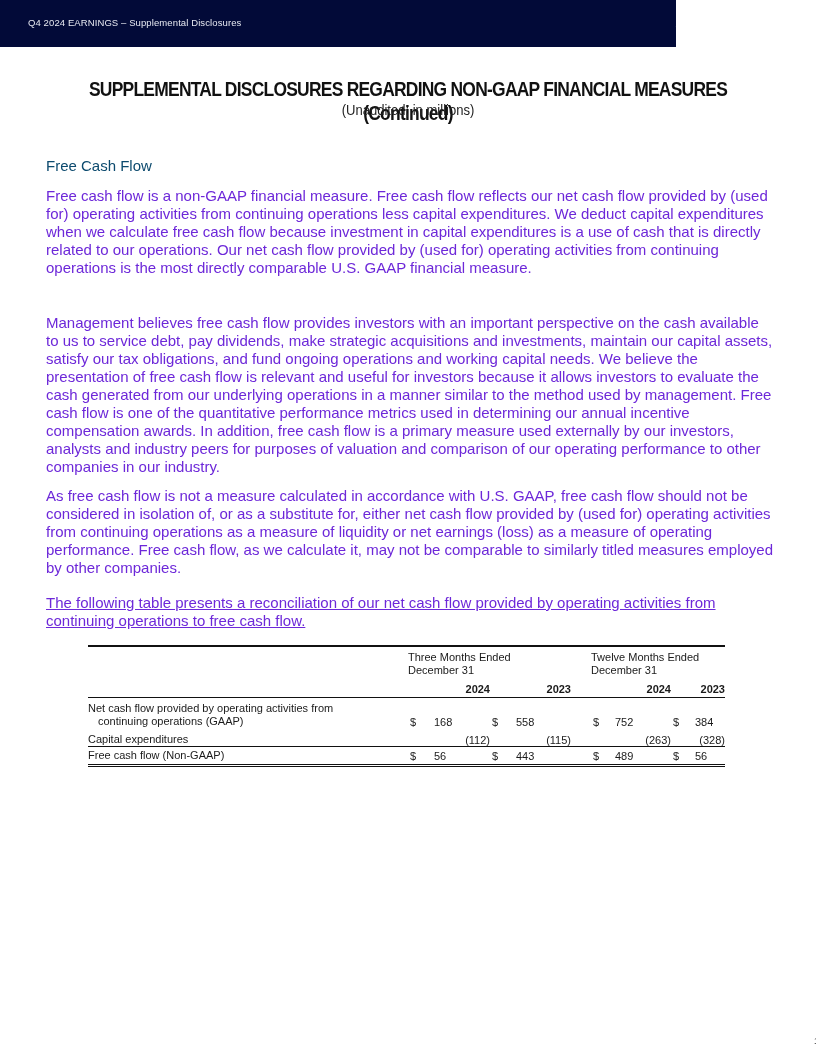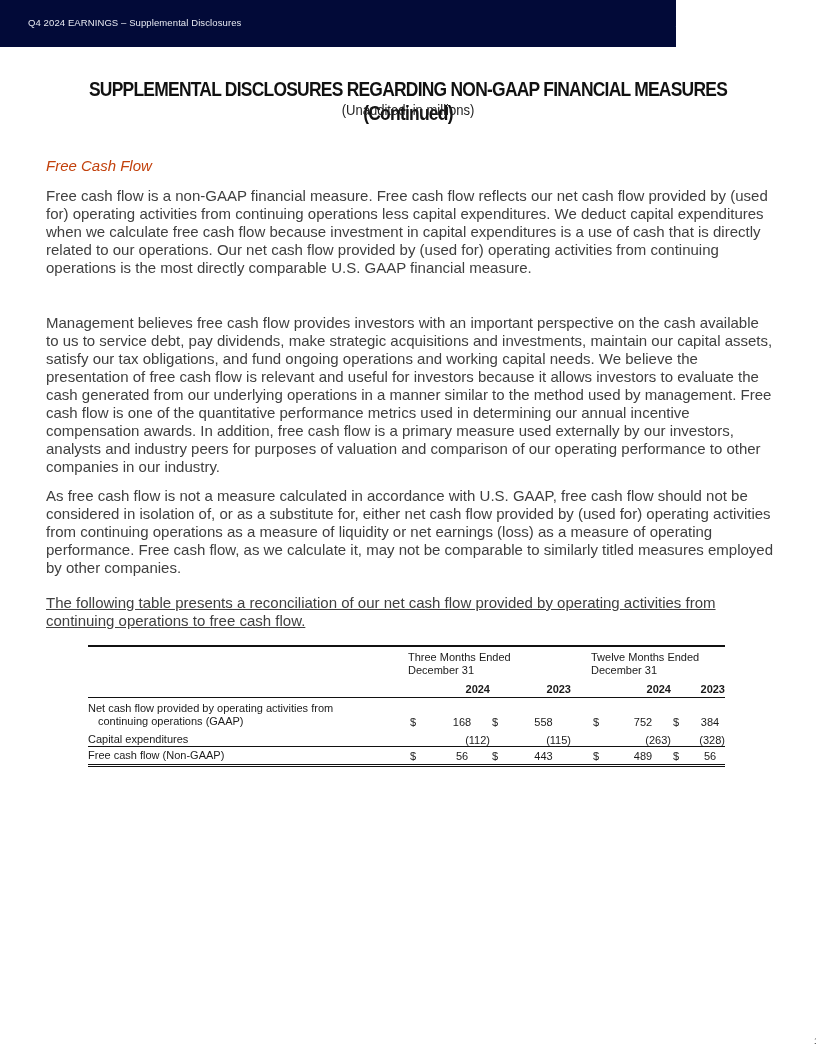--- a/index.html
+++ b/index.html
@@ -30,41 +30,41 @@
     transform: scaleX(0.83); transform-origin: center;
   }
   .subtitle {
     position: absolute; left: 0; top: 102px; width: 816px; text-align: center;
     font-size: 14.5px; color: #222;
     transform: scaleX(0.9); transform-origin: center;
   }
 
   .section-heading {
     position: absolute; left: 46px; top: 157px;
-    font-style: italic; font-size: 15px; color: #c2410c;
+    font-size: 15px; color: #0c4a6e;
   }
   .para {
     position: absolute; left: 46px; width: 728px;
-    font-size: 15px; line-height: 18px; color: #404040;
+    font-size: 15px; line-height: 18px; color: #6d28d9;
   }
 
   .fin-table {
     position: absolute; left: 88px; top: 645px; width: 637px;
     border-collapse: collapse; font-size: 11px; color: #1a1a1a;
   }
   .fin-table td { padding: 0; vertical-align: bottom; white-space: nowrap; }
   .top-rule { border-top: 2.5px solid #111; }
   .grp-head { font-weight: normal; font-size: 11px; line-height: 13px; padding-top: 4px !important; padding-bottom: 3px !important; }
   .grp-under { border-bottom: 1.5px solid #111; }
   .yr { text-align: right; font-weight: bold; padding: 3px 0 2px 0 !important; }
   .yr-under { border-bottom: 1px solid #111; }
   .lbl { text-align: left; line-height: 13px; }
   .lbl-indent { padding-left: 10px !important; }
   .cur { text-align: left; padding-left: 2px !important; }
-  .num { text-align: center; }
+  .num { text-align: left; }
   .neg { text-align: right; padding-right: 0 !important; }
   .row-line td { border-bottom: 1px solid #111; }
   .row-total td { border-bottom: 3px double #111; padding-top: 2px !important; padding-bottom: 2px !important; }
   .r { height: 18px; }
 
   .page-number {
     position: absolute; left: 814px; top: 1036px; font-size: 9px; color: #333;
   }
 </style>
 </head>

